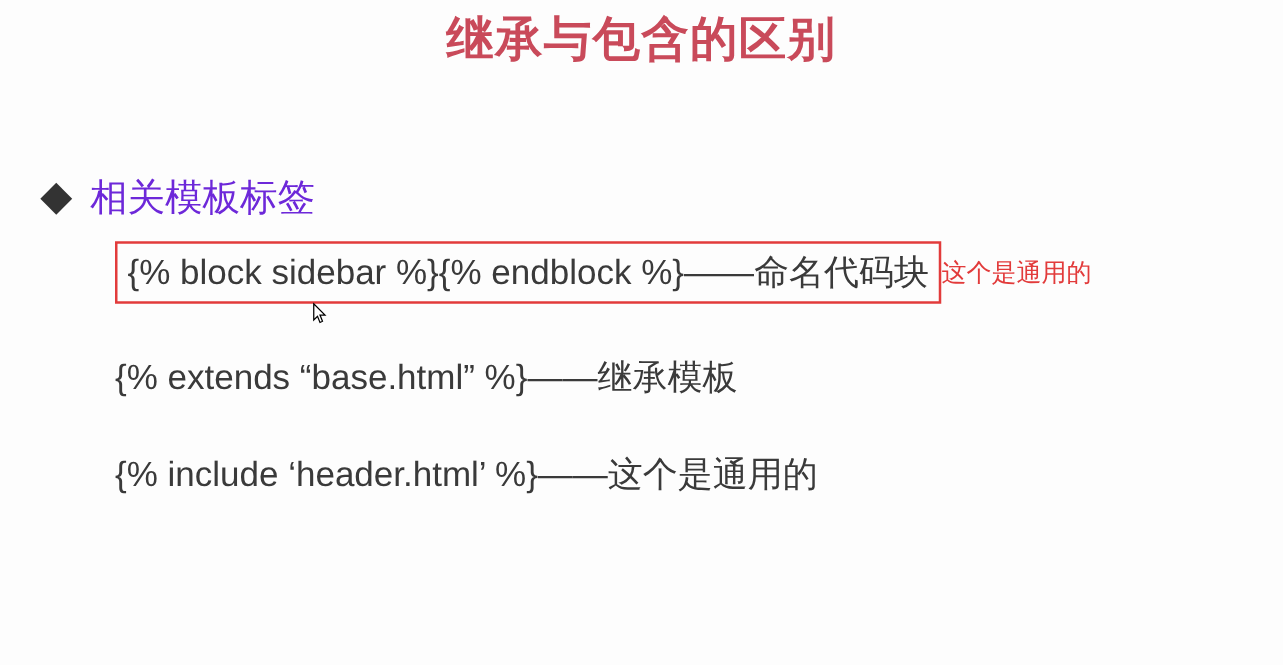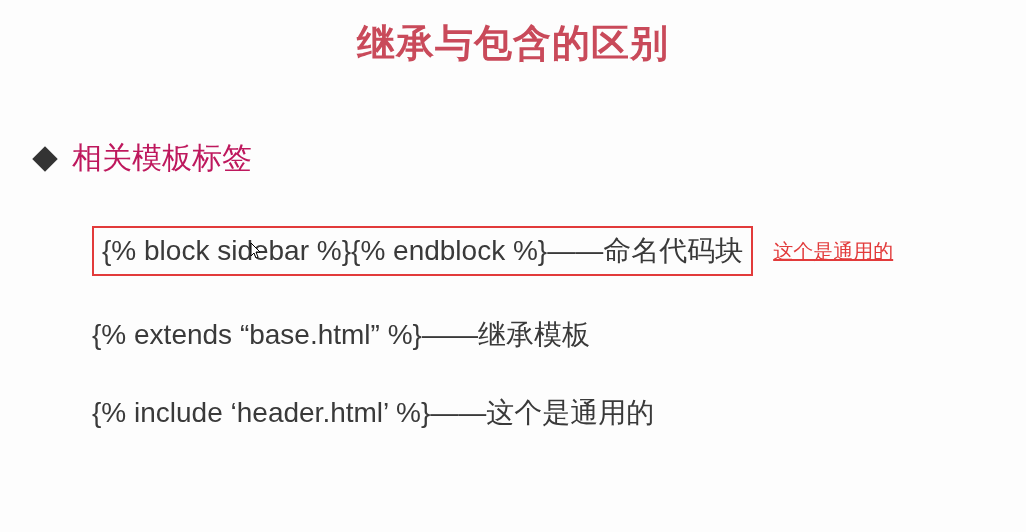--- a/index.html
+++ b/index.html
@@ -9,65 +9,63 @@
       background: #fdfdfd;
       font-family: "Microsoft YaHei", "PingFang SC", sans-serif;
       position: relative;
       overflow: hidden;
     }
     .title {
       text-align: center;
       color: #c94a5a;
       font-size: 38px;
       font-weight: bold;
-      padding-top: 18px;
+      padding-top: 6px;
       letter-spacing: 1px;
     }
     .section {
       position: absolute;
       left: 28px;
       top: 138px;
       display: flex;
       align-items: center;
     }
     .diamond {
       width: 18px;
       height: 18px;
       background: #333;
       transform: rotate(45deg);
       margin-right: 18px;
       margin-left: 8px;
     }
     .section-label {
       font-size: 30px;
-      color: #be185d;
+      color: #6d28d9;
     }
     .lines {
       position: absolute;
       left: 92px;
-      top: 226px;
+      top: 193px;
     }
     .line-row {
       display: flex;
       align-items: center;
       margin-bottom: 40px;
       font-size: 28px;
       color: #3a3a3a;
       position: relative;
     }
     .boxed {
       border: 2px solid #e23b3b;
       padding: 4px 8px 4px 8px;
       display: inline-block;
     }
     .annotation {
       color: #e23b3b;
       font-size: 20px;
-      margin-left: 20px;
-      text-decoration: underline;
     }
     .cursor {
       position: absolute;
       left: 250px;
       top: 242px;
       font-size: 14px;
       color: #222;
       pointer-events: none;
     }
   </style>

